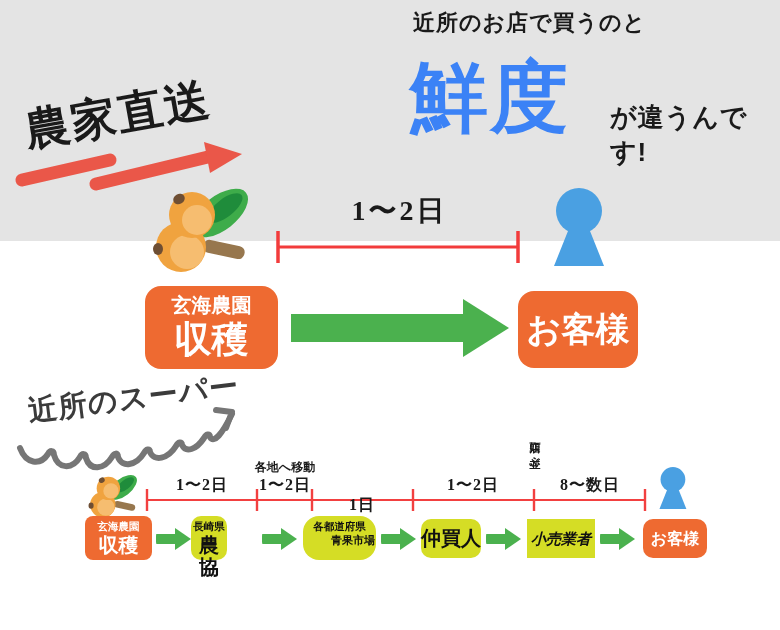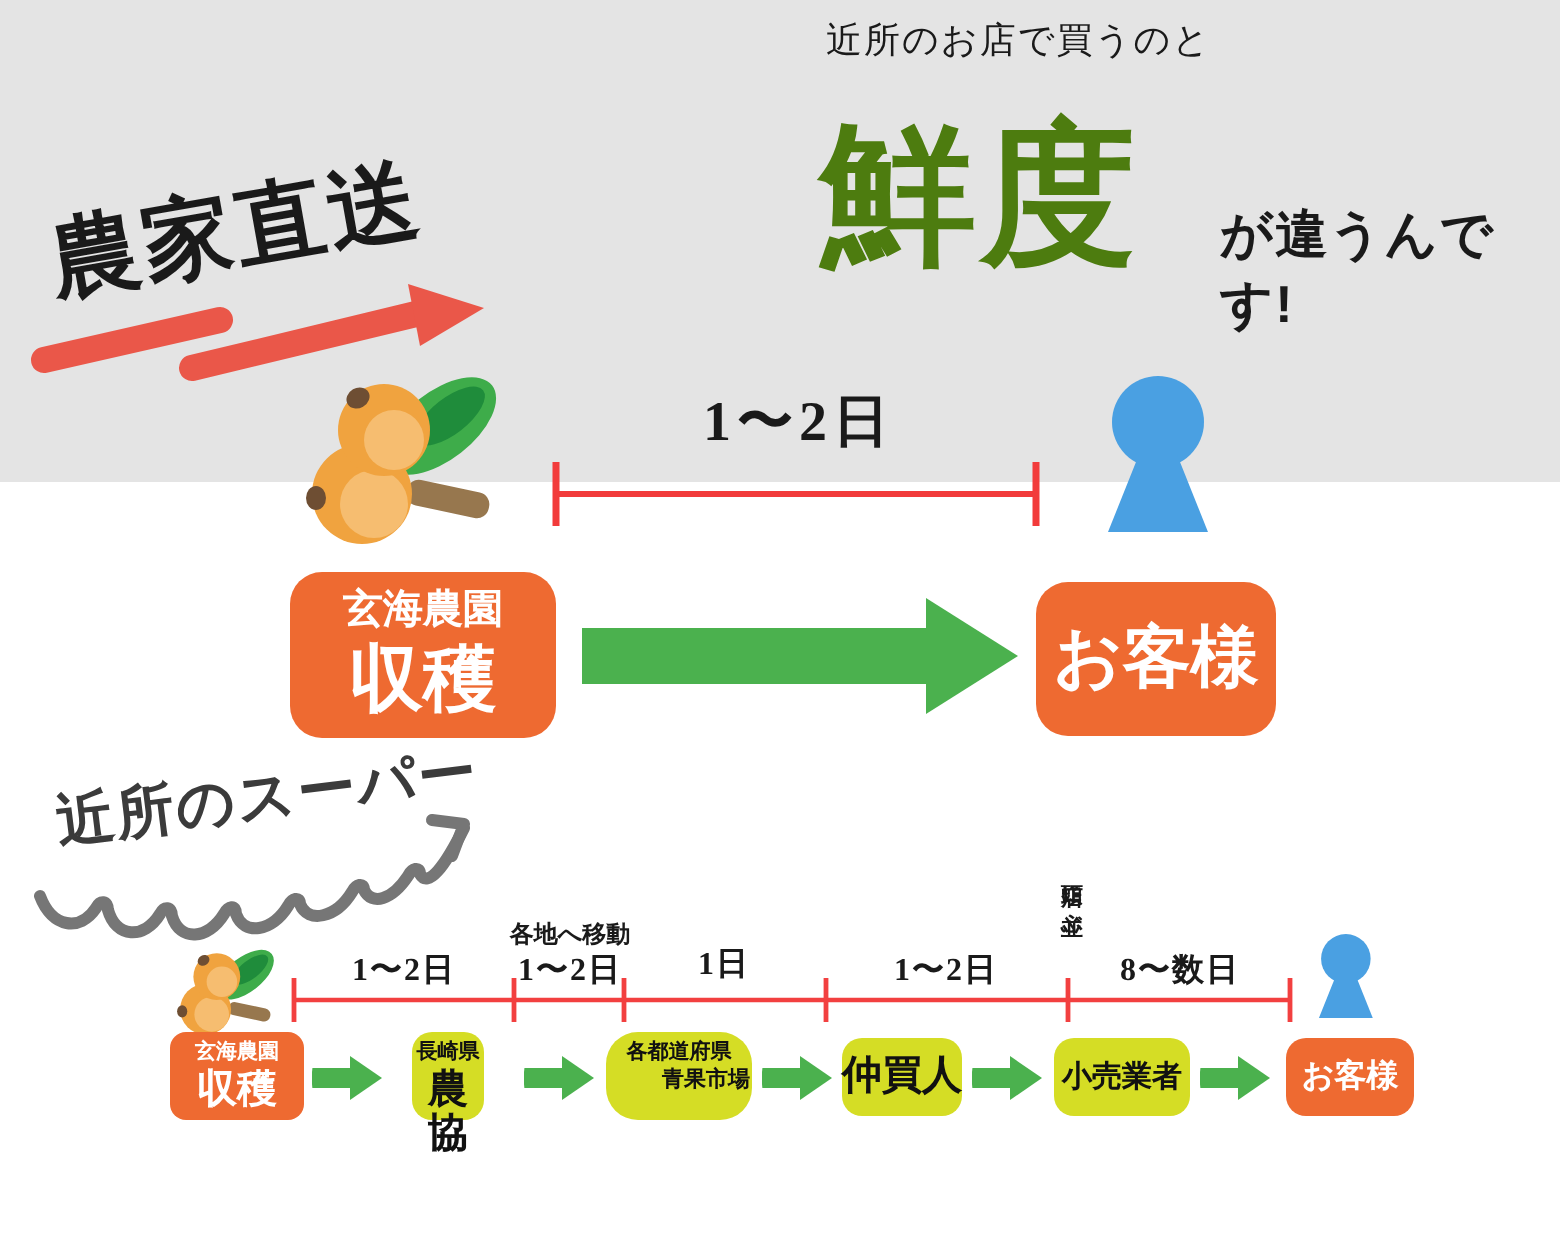--- a/index.html
+++ b/index.html
@@ -10,22 +10,22 @@
     color:#1a1a1a;
   }
   .abs{position:absolute;}
   .serif{font-family:"Liberation Serif","DejaVu Serif",serif;}
 
   
   .band-yellow{left:0;top:170;width:780px;height:219px;background:#FFF628;}
   .band-gray{left:0;top:389;width:780px;height:241px;background:#E4E4E4;}
 
   
-  .hdr-line1{left:413px;top:8px;font-size:18px;font-weight:normal;letter-spacing:1px;}
-  .hdr-fresh{left:410px;top:46px;font-size:78px;font-weight:bold;color:#4d7c0f;letter-spacing:2px;}
+  .hdr-line1{left:413px;top:8px;font-size:22px;font-weight:bold;letter-spacing:1px;}
+  .hdr-fresh{left:410px;top:46px;font-size:78px;font-weight:bold;color:#3b82f6;letter-spacing:2px;}
   .hdr-line2{left:570px;top:100px;font-size:26px;font-weight:bold;letter-spacing:1px;margin-left:40px;}
 
   
   .farm-title{left:20px;top:102px;font-size:45px;font-weight:bold;transform:rotate(-10deg);transform-origin:left top;letter-spacing:2px;}
   .duration-big{left:322px;top:192px;width:155px;text-align:center;font-size:28px;font-weight:bold;letter-spacing:3px;}
 
   .box-orange{background:#EE6A31;color:#fff;text-align:center;border-radius:16px;}
   .origin-box{left:145px;top:286px;width:133px;height:83px;}
   .origin-title{font-size:20px;font-weight:bold;line-height:1.25;padding-top:7px;}
   .origin-label{font-size:37px;font-weight:bold;line-height:1.2;}
@@ -131,41 +131,41 @@
   <line x1="117" y1="3" x2="117" y2="25" stroke="#F24040" stroke-width="2.4"></line>
   <line x1="172" y1="3" x2="172" y2="25" stroke="#F24040" stroke-width="2.4"></line>
   <line x1="273" y1="3" x2="273" y2="25" stroke="#F24040" stroke-width="2.4"></line>
   <line x1="394" y1="3" x2="394" y2="25" stroke="#F24040" stroke-width="2.4"></line>
   <line x1="505" y1="3" x2="505" y2="25" stroke="#F24040" stroke-width="2.4"></line>
 </svg>
 
 <div class="tl-label" style="left:152px;top:475px;width:100px;">1〜2日</div>
 <div class="tl-note" style="left:245px;top:459px;width:80px;">各地へ移動</div>
 <div class="tl-label" style="left:235px;top:475px;width:100px;">1〜2日</div>
-<div class="tl-label" style="left:312px;top:472px;width:100px;">1日</div>
+<div class="tl-label" style="left:312px;top:495px;width:100px;">1日</div>
 <div class="tl-label" style="left:423px;top:475px;width:100px;">1〜2日</div>
 <div class="tl-vert" style="left:527px;top:433px;height:62px;">店頭に並ぶ</div>
 <div class="tl-label" style="left:540px;top:475px;width:100px;">8〜数日</div>
 
 <svg class="abs" style="left:657px;top:467px;" width="34" height="42" viewBox="0 0 58 78">
   <circle cx="27" cy="23" r="23" fill="#4AA0E2"></circle>
   <polygon points="18,38 36,38 52,78 2,78" fill="#4AA0E2"></polygon>
 </svg>
 
 <div class="step step-or" style="left:85px;top:516px;width:67px;height:44px;border-radius:8px;">
   <div class="step-title">玄海農園</div>
   <div class="step-label-lg">収穫</div>
 </div>
 
 <svg class="step" style="left:156px;top:527px;" width="36" height="24" viewBox="0 0 36 24">
   <rect x="0" y="7" width="19" height="10" fill="#4BB14E"></rect>
     <polygon points="19,1 35,12 19,23" fill="#4BB14E"></polygon>
 </svg>
 
-<div class="step step-yg" style="left:206px;top:516px;width:36px;height:44px;border-radius:10px;">
+<div class="step step-yg" style="left:191px;top:516px;width:36px;height:44px;border-radius:10px;">
   <div class="step-title">長崎県</div>
   <div class="step-label-lg">農協</div>
 </div>
 
 <svg class="step" style="left:262px;top:527px;" width="36" height="24" viewBox="0 0 36 24">
   <rect x="0" y="7" width="19" height="10" fill="#4BB14E"></rect>
     <polygon points="19,1 35,12 19,23" fill="#4BB14E"></polygon>
 </svg>
 
 <div class="step step-yg" style="left:303px;top:516px;width:73px;height:44px;border-radius:16px;">
@@ -180,21 +180,21 @@
 
 <div class="step step-yg" style="left:421px;top:519px;width:60px;height:39px;border-radius:10px;">
   <div class="step-label-one" style="font-size:20px;line-height:39px;">仲買人</div>
 </div>
 
 <svg class="step" style="left:486px;top:527px;" width="36" height="24" viewBox="0 0 36 24">
   <rect x="0" y="7" width="19" height="10" fill="#4BB14E"></rect>
     <polygon points="19,1 35,12 19,23" fill="#4BB14E"></polygon>
 </svg>
 
-<div class="step step-yg" style="left:527px;top:519px;width:68px;height:39px;border-radius:10px;">
+<div class="step step-yg" style="left:527px;top:519px;width:68px;height:39px;border-radius:0;font-style:italic;">
   <div class="step-label-one" style="font-size:15px;line-height:39px;">小売業者</div>
 </div>
 
 <svg class="step" style="left:600px;top:527px;" width="36" height="24" viewBox="0 0 36 24">
   <rect x="0" y="7" width="19" height="10" fill="#4BB14E"></rect>
     <polygon points="19,1 35,12 19,23" fill="#4BB14E"></polygon>
 </svg>
 
 <div class="step step-or" style="left:643px;top:519px;width:64px;height:39px;border-radius:10px;">
   <div class="step-label-one" style="font-size:16px;line-height:39px;">お客様</div>

